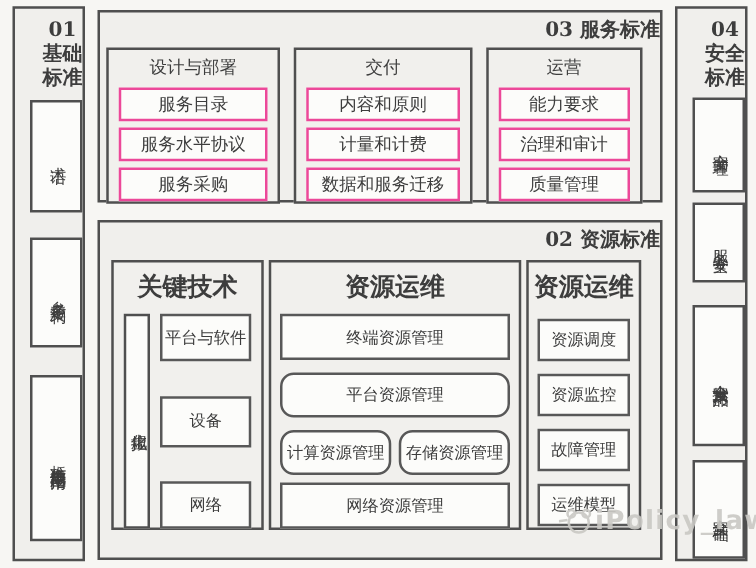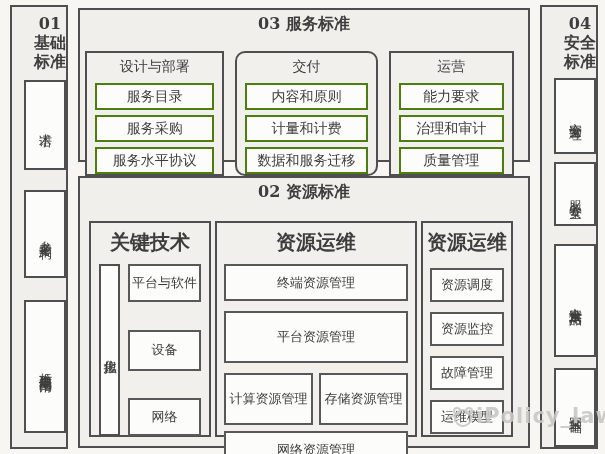--- a/index.html
+++ b/index.html
@@ -35,28 +35,28 @@
   .b1 { height:90px;  margin-top:8px;  }
   .b2 { height:88px;  margin-top:20px; }
   .b3 { height:133px; margin-top:22px; letter-spacing:1px; }
   .s1 { height:77px;  margin-top:6px;  }
   .s2 { height:64px;  margin-top:8px;  }
   .s3 { height:114px; margin-top:18px; letter-spacing:1px; }
   .s4 { height:79px;  margin-top:11px; }
   
   .top-section    { position:absolute; left:78px; top:8px;   width:452px; height:154px; }
   .bottom-section { position:absolute; left:78px; top:176px; width:452px; height:272px; }
-  .sec-title { font-size:16px; font-weight:bold; text-align:center; padding:4px 0 16px; }
+  .sec-title { font-size:16px; font-weight:bold; text-align:right; padding:4px 0 3px; }
   .top-section .groups { display:flex; margin:0 14px 0 5px; gap:11px; }
   .group { border:2px solid #4f4f4f; background:#f1f0ed; }
-  .g1 { width:140px; } .g2 { width:143px;border-radius:10px; } .g3 { width:126px; }
+  .g1 { width:140px; } .g2 { width:143px; } .g3 { width:126px; }
   .group-h  { text-align:center; font-size:14px; padding:5px 16px 2px; }
   .group-h2 { text-align:center; font-size:20px; font-weight:bold; padding:6px 0 2px; }
   .itm {
-    border:2px solid #4d7c0f; background:#fcfcfa; height:27px;
+    border:2px solid #ec4899; background:#fcfcfa; height:27px;
     margin:5px 8px 0; display:flex; align-items:center; justify-content:center;
     font-size:14px;
   }
   .bottom-section .groups { display:flex; margin:2px 10px 0 9px; gap:4px; }
   .bottom-section .group { height:216px; }
   .kt { width:122px; } .rm { width:202px; } .ro { width:92px; }
   .itm2 {
     border:2px solid #585858; background:#fcfcfa;
     display:flex; align-items:center; justify-content:center; font-size:13px;
   }
@@ -65,21 +65,21 @@
     width:21px; border:2px solid #4f4f4f; background:#fcfcfa;
     writing-mode:vertical-rl; text-orientation:upright;
     display:flex; align-items:center; justify-content:center; font-size:13px;
   }
   .kt-items { flex:1; display:flex; flex-direction:column; justify-content:space-between; }
   .kt-items .itm2:nth-child(1) { height:38px; }
   .kt-items .itm2:nth-child(2) { height:41px; }
   .kt-items .itm2:nth-child(3) { height:38px; }
   .rm .full { height:37px; margin:6px 7px 0; }
   .rm .row  { display:flex; gap:6px; margin:10px 7px 0; }
-  .rm .row .itm2 { flex:1; height:52px; }
+  .rm .row .itm2 { flex:1; height:36px;border-radius:11px; }
   .ro .itm2 { height:34px; margin:10px 7px 0; }
   .ro .itm2:first-of-type { margin-top:8px; }
   
   .watermark {
     position:absolute; left:447px; top:403px;
     display:flex; align-items:center; gap:1px;
     color:#c9c8c4; font-size:21px; font-weight:bold; letter-spacing:1px;
     font-family:"DejaVu Sans","Liberation Sans",sans-serif;
     opacity:0.9; pointer-events:none;
   }
@@ -97,22 +97,22 @@
     <div class="vbox b2">参考架构</div>
     <div class="vbox b3">标准集成应用指南</div>
   </aside>
 
   <section class="top-section panel">
     <div class="sec-title">03 服务标准</div>
     <div class="groups">
       <div class="group g1">
         <div class="group-h">设计与部署</div>
         <div class="itm">服务目录</div>
+        <div class="itm">服务水平协议</div>
         <div class="itm">服务采购</div>
-        <div class="itm">服务水平协议</div>
       </div>
       <div class="group g2">
         <div class="group-h">交付</div>
         <div class="itm">内容和原则</div>
         <div class="itm">计量和计费</div>
         <div class="itm">数据和服务迁移</div>
       </div>
       <div class="group g3">
         <div class="group-h">运营</div>
         <div class="itm">能力要求</div>

